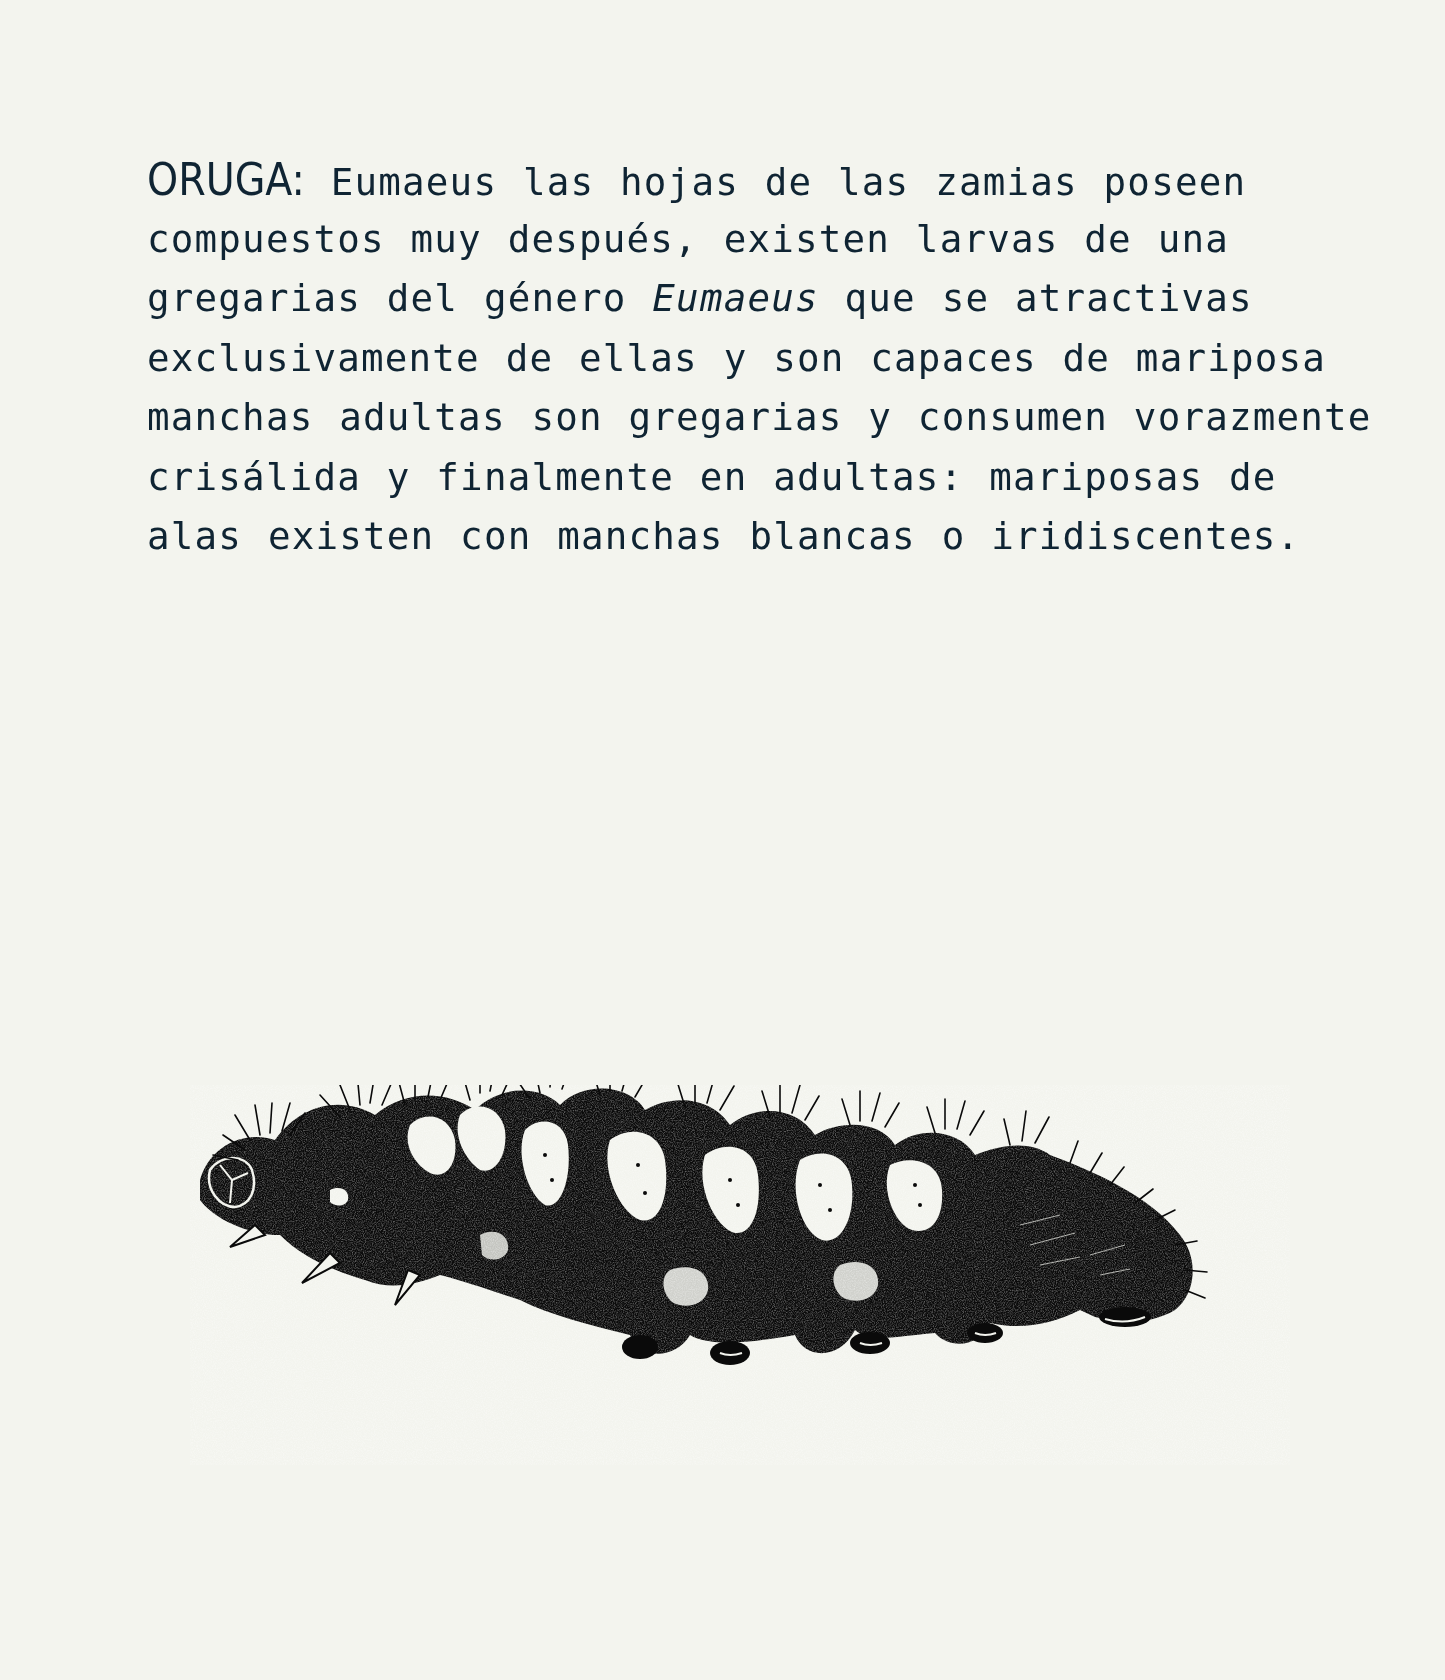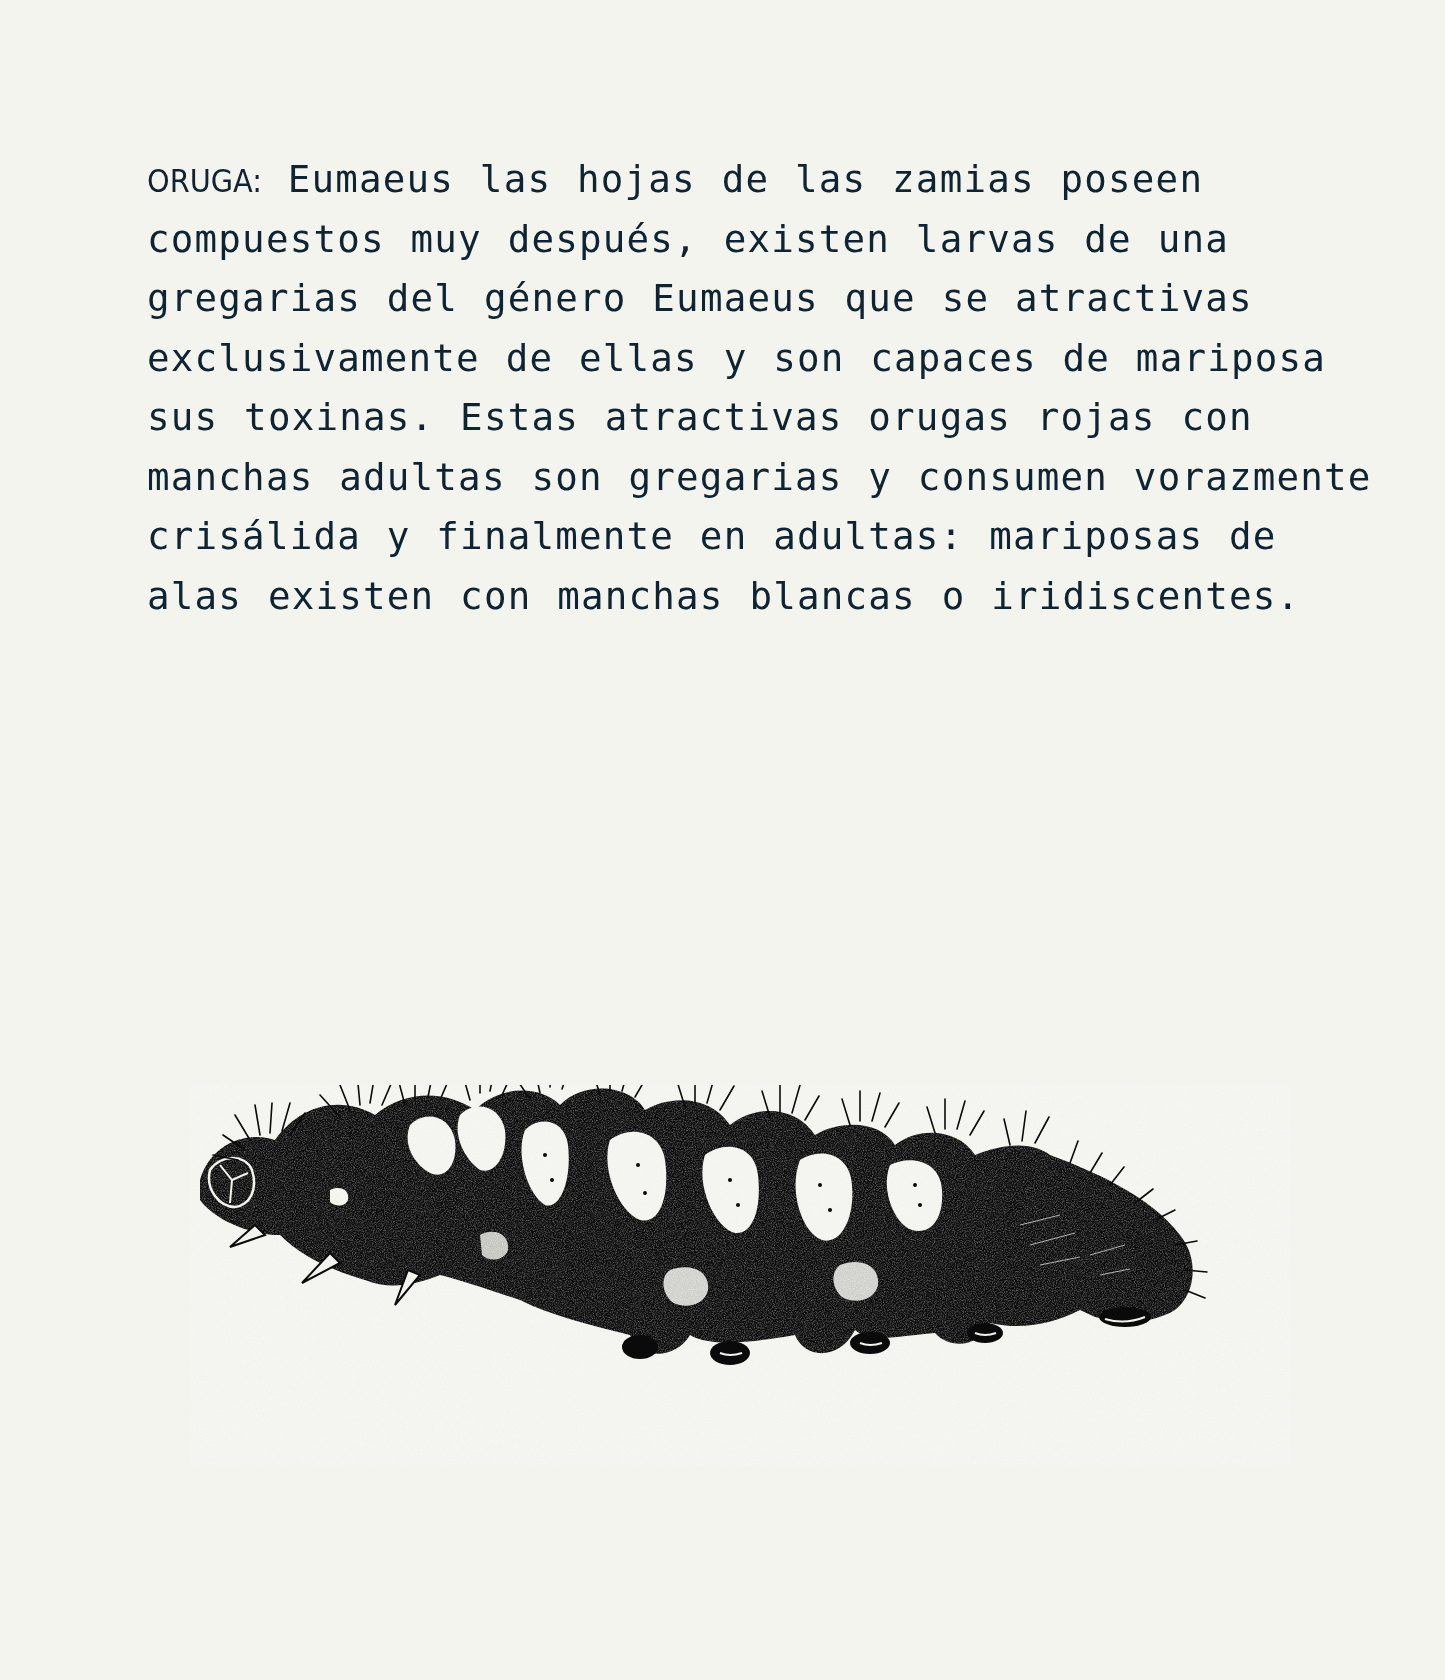--- a/index.html
+++ b/index.html
@@ -25,43 +25,43 @@
       letter-spacing: 1.2px;
       word-spacing: 2px;
       white-space: nowrap;
     }
     .line {
       display: block;
       height: 59.5px;
     }
     .label {
       font-family: "DejaVu Sans Condensed", "DejaVu Sans", sans-serif;
-      font-size: 32px;
+      font-size: 44px;
       letter-spacing: 0px;
       font-weight: normal;
     }
     .italic {
+      font-style: italic;
     }
     .illustration {
       position: absolute;
       left: 190px;
       top: 1085px;
       width: 1100px;
       height: 380px;
     }
   </style>
 </head>
 <body>
 
 <div class="text-block">
   <span class="line"><span class="label">ORUGA:</span><span> Eumaeus las hojas de las zamias poseen</span></span>
   <span class="line">compuestos muy después, existen larvas de una</span>
   <span class="line"><span>gregarias del género </span><span class="italic">Eumaeus</span><span> que se atractivas</span></span>
   <span class="line">exclusivamente de ellas y son capaces de mariposa</span>
-  <span class="line">sus toxinas. Estas atractivas orugas rojas con</span>
   <span class="line">manchas adultas son gregarias y consumen vorazmente</span>
   <span class="line">crisálida y finalmente en adultas: mariposas de</span>
   <span class="line">alas existen con manchas blancas o iridiscentes.</span>
 </div>
 
 <div class="illustration">
   <svg width="1100" height="380" viewBox="0 0 1100 380" xmlns="http://www.w3.org/2000/svg">
     <defs>
       <filter id="grain" x="0" y="0" width="100%" height="100%">
         <feTurbulence type="fractalNoise" baseFrequency="0.9" numOctaves="2" seed="3" result="noise"></feTurbulence>

